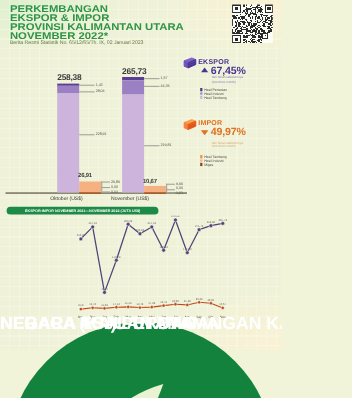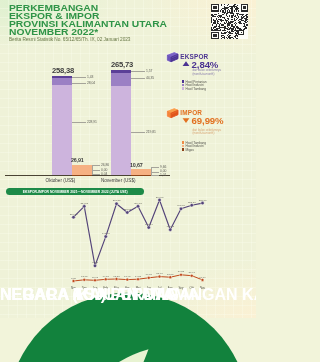--- a/index.html
+++ b/index.html
@@ -254,21 +254,21 @@
       <path d="M2.8 9.0 L17.4 3.4 L25.2 6.6 L10.6 12.8 Z" fill="#7a62c6" stroke="#7a62c6" stroke-width="1.8" stroke-linejoin="round"></path>
       <path d="M2.8 9.0 L10.6 12.8 L10.6 22.6 L2.8 19.4 Z" fill="#6d55bb" stroke="#6d55bb" stroke-width="1.8" stroke-linejoin="round"></path>
       <path d="M10.6 12.8 L25.2 6.6 L25.2 16.2 L10.6 22.6 Z" fill="#4b3392" stroke="#4b3392" stroke-width="1.8" stroke-linejoin="round"></path>
       <path d="M12.0 13.7 L24.0 8.6 L24.0 10.0 L12.0 15.1 Z" fill="#6a52b8" opacity=".85"></path>
       <path d="M12.0 17.6 L24.0 12.5 L24.0 13.7 L12.0 18.8 Z" fill="#604ba8" opacity=".8"></path>
     </svg>
     <div class="statname">EKSPOR</div>
     <svg class="arrow up" viewBox="0 0 10 7">
         <path d="M5 0.4 L9.6 6.6 L0.4 6.6 Z" fill="#4b3392"></path>
       </svg>
-    <div class="statpct">2,84%</div>
+    <div class="statpct">67,45%</div>
     <div class="statnote">
       <div>dari bulan sebelumnya</div>
       <div>(month-to-month)</div>
     </div>
     <div class="legrow r0">
         <span class="legsw"></span>
         <span class="legtx">Hasil Pertanian</span>
       </div>
     <div class="legrow r1">
         <span class="legsw"></span>
@@ -288,21 +288,21 @@
       <path d="M2.8 9.0 L17.4 3.4 L25.2 6.6 L10.6 12.8 Z" fill="#f9a04c" stroke="#f9a04c" stroke-width="1.8" stroke-linejoin="round"></path>
       <path d="M2.8 9.0 L10.6 12.8 L10.6 22.6 L2.8 19.4 Z" fill="#f4843b" stroke="#f4843b" stroke-width="1.8" stroke-linejoin="round"></path>
       <path d="M10.6 12.8 L25.2 6.6 L25.2 16.2 L10.6 22.6 Z" fill="#e2571c" stroke="#e2571c" stroke-width="1.8" stroke-linejoin="round"></path>
       <path d="M12.0 13.7 L24.0 8.6 L24.0 10.0 L12.0 15.1 Z" fill="#ec6f2a" opacity=".85"></path>
       <path d="M12.0 17.6 L24.0 12.5 L24.0 13.7 L12.0 18.8 Z" fill="#d8511a" opacity=".8"></path>
     </svg>
     <div class="statname">IMPOR</div>
     <svg class="arrow down" viewBox="0 0 10 7">
         <path d="M5 6.6 L0.4 0.4 L9.6 0.4 Z" fill="#e2701f"></path>
       </svg>
-    <div class="statpct">69,99%</div>
+    <div class="statpct">49,97%</div>
     <div class="statnote">
       <div>dari bulan sebelumnya</div>
       <div>(month-to-month)</div>
     </div>
     <div class="legrow r0">
         <span class="legsw"></span>
         <span class="legtx">Hasil Tambang</span>
       </div>
     <div class="legrow r1">
         <span class="legsw"></span>

